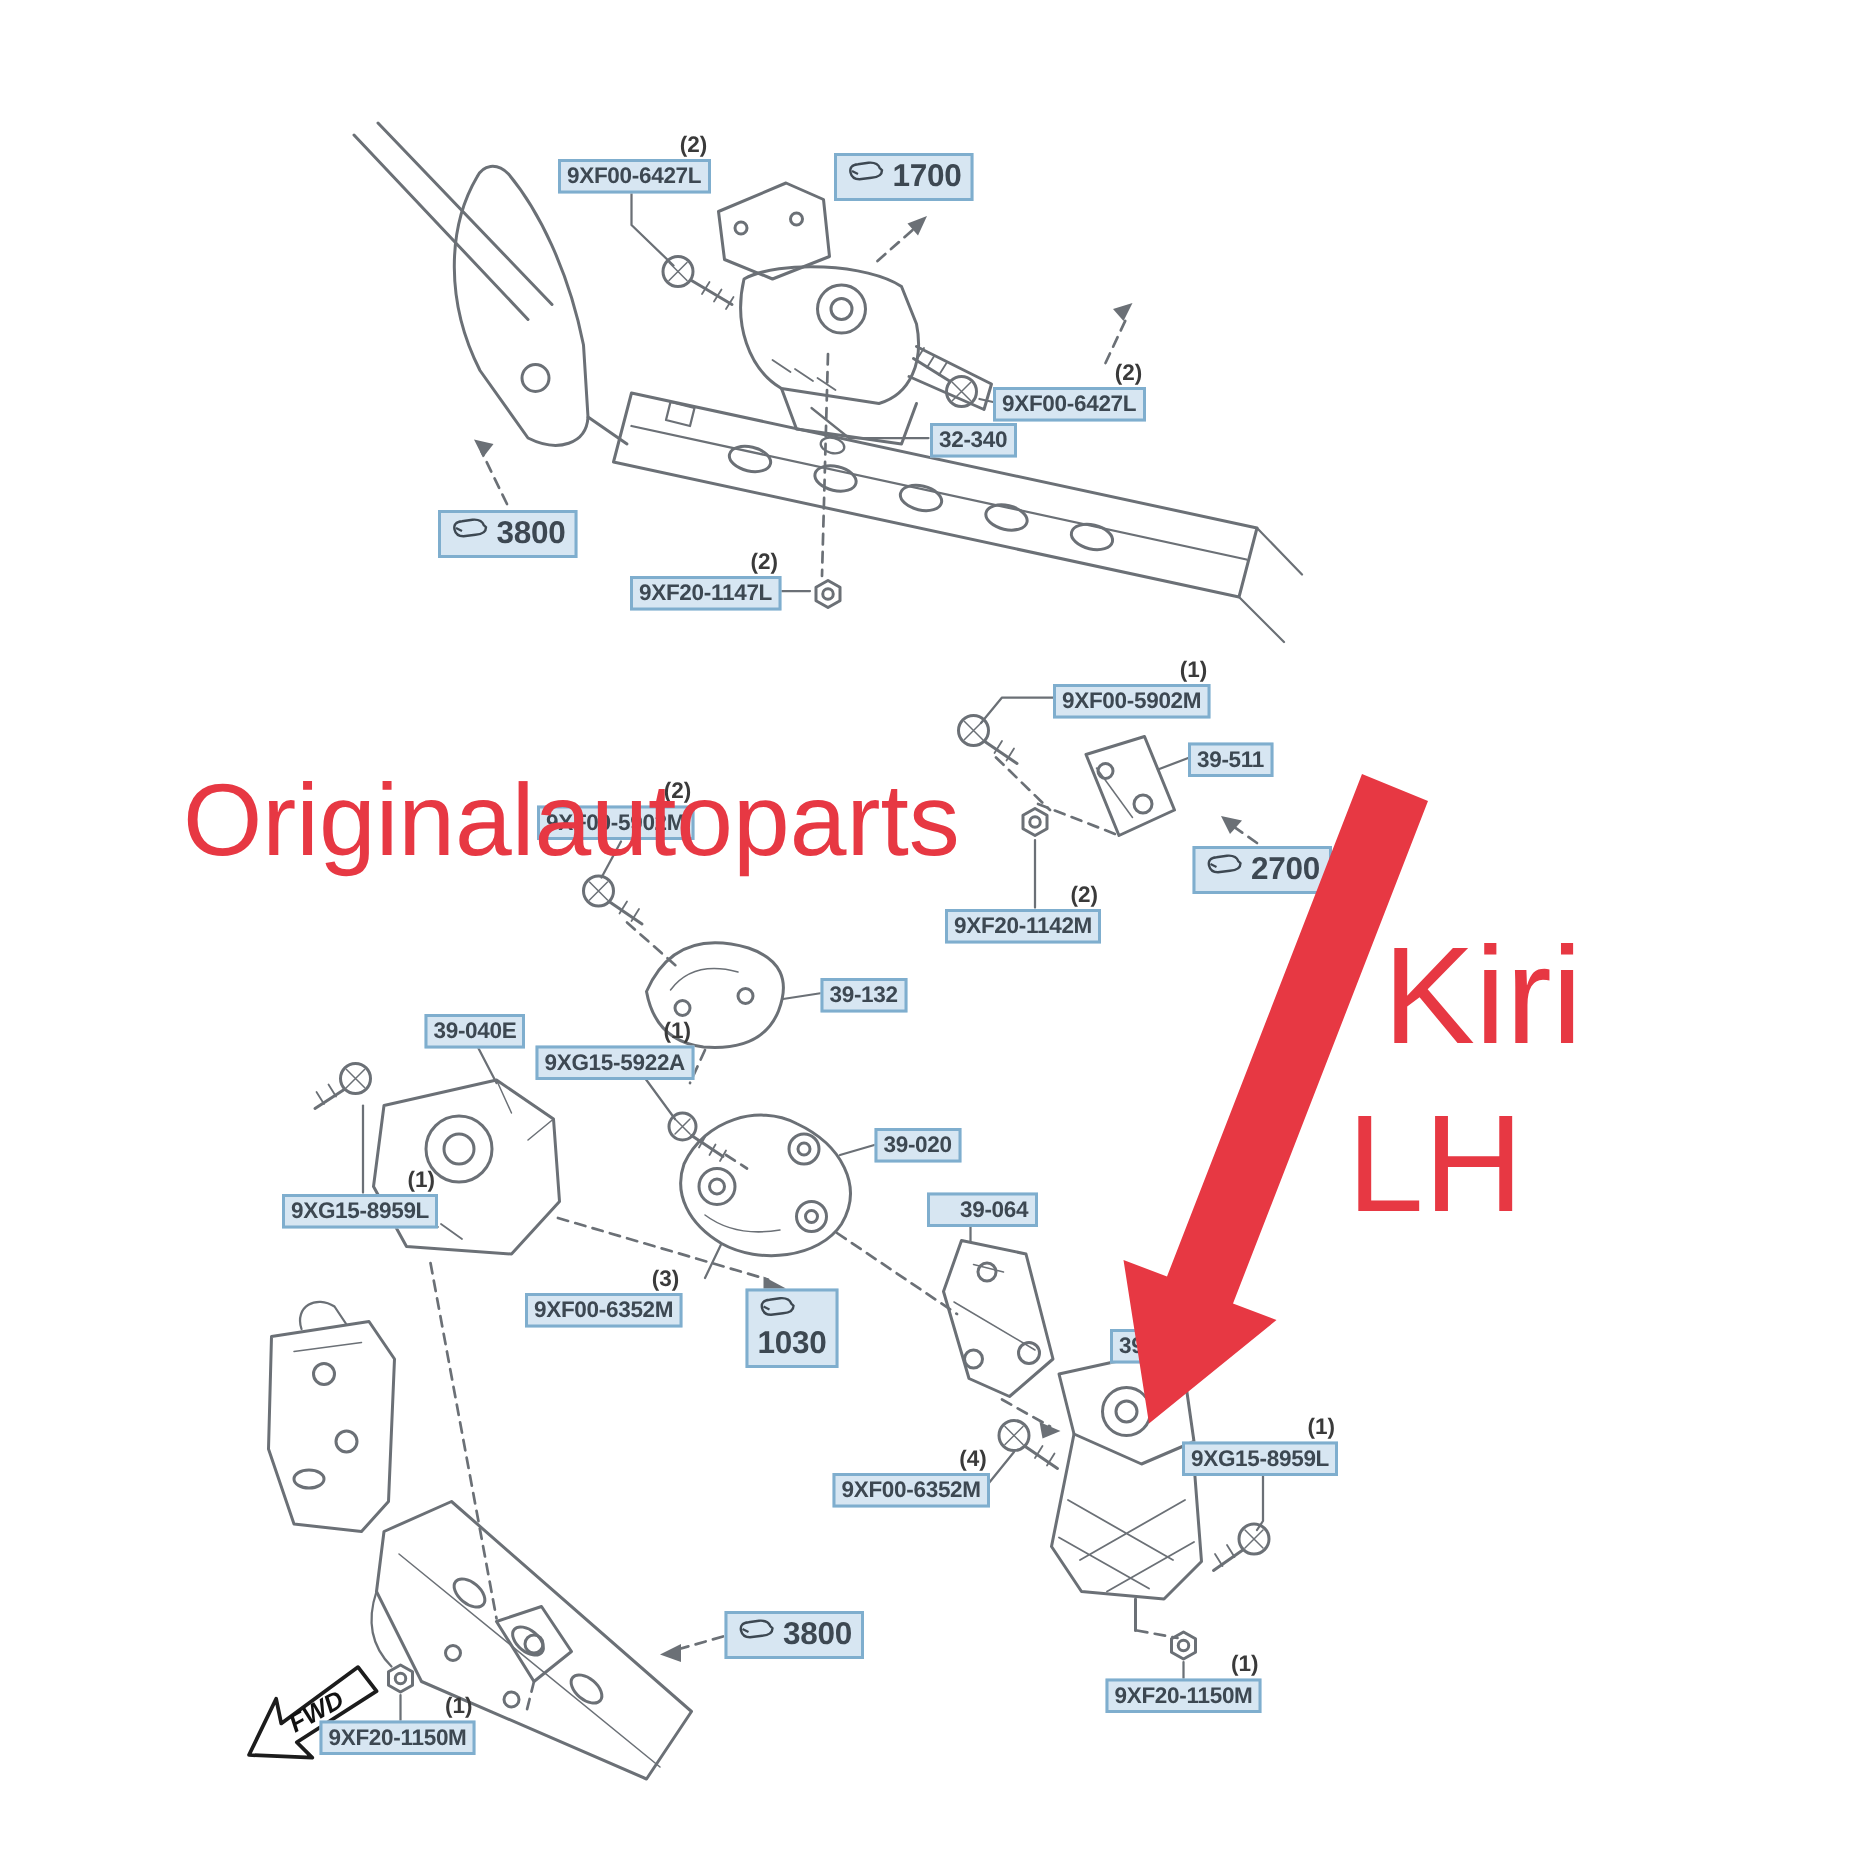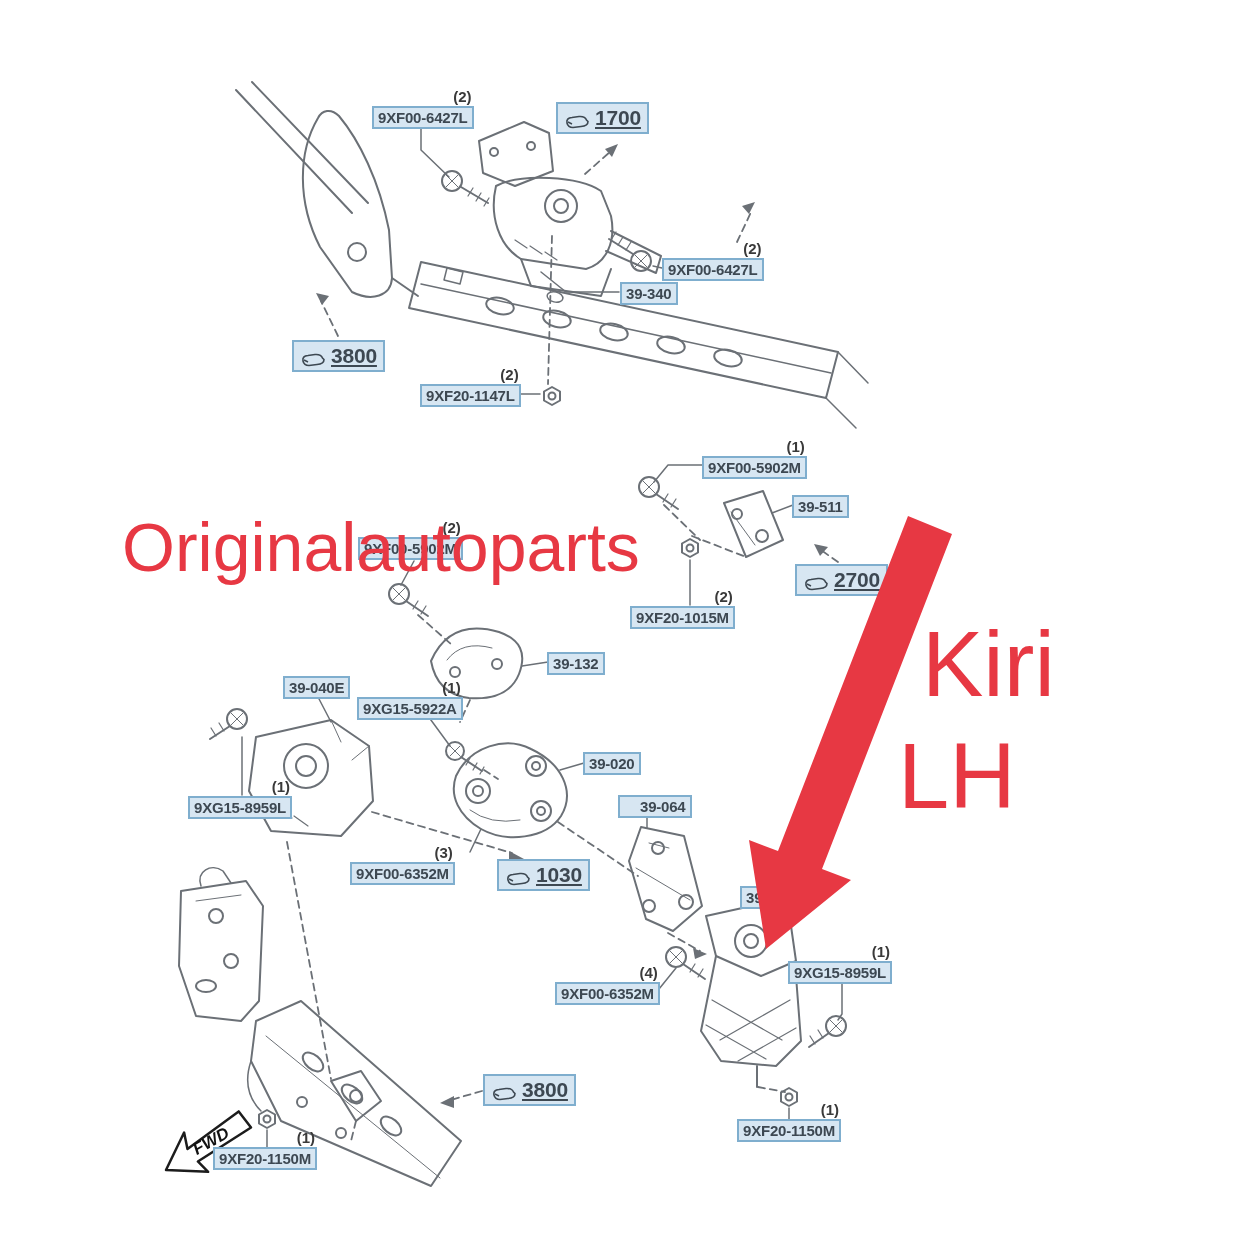--- a/index.html
+++ b/index.html
@@ -3,21 +3,21 @@
 <meta charset="utf-8">
 <style>
   html,body{margin:0;padding:0;background:#fff;}
   .stage{position:relative;width:1242px;height:1233px;background:#fff;overflow:hidden;
          font-family:"Liberation Sans",sans-serif;}
   .art{position:absolute;left:0;top:0;z-index:10;}
   #labels-layer{position:absolute;left:0;top:0;width:100%;height:100%;z-index:20;}
   .part-label{position:absolute;background:var(--label-bg,#d7e6f2);border:2px solid var(--label-border,#7faece);
       color:var(--label-text,#3d4852);font-weight:bold;font-size:15px;line-height:1.15;
       padding:1px 4px;letter-spacing:-0.2px;white-space:nowrap;}
-  .part-label.ref{font-size:21px;padding:2px 6px;display:flex;align-items:flex-end;gap:5px;text-decoration:underline;}
+  .part-label.ref{font-size:21px;padding:2px 6px;display:flex;align-items:flex-start;gap:5px;}
   .part-label .count{position:absolute;top:-20px;right:0;background:none;border:none;
       color:#3a3a3a;font-weight:bold;font-size:15px;letter-spacing:0;}
   .watermark{position:absolute;left:122px;top:513px;z-index:40;font-size:68px;font-weight:400;
       white-space:nowrap;line-height:1;}
   .side-note{position:absolute;z-index:46;font-size:92px;font-weight:400;line-height:1;}
   #note-kiri{left:922px;top:618px;}
   #note-lh{left:898px;top:730px;}
   .arrow-overlay{position:absolute;left:0;top:0;z-index:45;pointer-events:none;}
 </style>
 </head>
@@ -235,48 +235,48 @@
   <div id="labels-layer">
       <div class="part-label" style="left: 372px; top: 106px;"><span>9XF00-6427L</span><span class="count">(2)</span></div>
       <div class="part-label ref" style="left: 556px; top: 102px;">
         <svg class="ref-icon" width="26" height="16" viewBox="0 0 26 16">
           <path d="M3,9 Q2,4 8,3.5 L15,2.5 Q21,2 22.5,6 L24,7.5 Q24,12 17,12.5 L9,13.5 Q4,13.5 3,9 Z" fill="none" stroke="#3d4852" stroke-width="1.6"></path>
           <path d="M4,8 L8,10" stroke="#3d4852" stroke-width="1.4" fill="none"></path>
         </svg>
         <span>1700</span>
       </div>
       <div class="part-label" style="left: 662px; top: 258px;"><span>9XF00-6427L</span><span class="count">(2)</span></div>
-      <div class="part-label" style="left: 620px; top: 282px;"><span>39-340</span></div>
+      <div class="part-label" style="left: 620px; top: 282px;"><span>32-340</span></div>
       <div class="part-label ref" style="left: 292px; top: 340px;">
         <svg class="ref-icon" width="26" height="16" viewBox="0 0 26 16">
           <path d="M3,9 Q2,4 8,3.5 L15,2.5 Q21,2 22.5,6 L24,7.5 Q24,12 17,12.5 L9,13.5 Q4,13.5 3,9 Z" fill="none" stroke="#3d4852" stroke-width="1.6"></path>
           <path d="M4,8 L8,10" stroke="#3d4852" stroke-width="1.4" fill="none"></path>
         </svg>
         <span>3800</span>
       </div>
       <div class="part-label" style="left: 420px; top: 384px;"><span>9XF20-1147L</span><span class="count">(2)</span></div>
       <div class="part-label" style="left: 702px; top: 456px;"><span>9XF00-5902M</span><span class="count">(1)</span></div>
       <div class="part-label" style="left: 792px; top: 495px;"><span>39-511</span></div>
       <div class="part-label" style="left: 358px; top: 537px;"><span>9XF00-5902M</span><span class="count">(2)</span></div>
       <div class="part-label ref" style="left: 795px; top: 564px;">
         <svg class="ref-icon" width="26" height="16" viewBox="0 0 26 16">
           <path d="M3,9 Q2,4 8,3.5 L15,2.5 Q21,2 22.5,6 L24,7.5 Q24,12 17,12.5 L9,13.5 Q4,13.5 3,9 Z" fill="none" stroke="#3d4852" stroke-width="1.6"></path>
           <path d="M4,8 L8,10" stroke="#3d4852" stroke-width="1.4" fill="none"></path>
         </svg>
         <span>2700</span>
       </div>
-      <div class="part-label" style="left: 630px; top: 606px;"><span>9XF20-1015M</span><span class="count">(2)</span></div>
+      <div class="part-label" style="left: 630px; top: 606px;"><span>9XF20-1142M</span><span class="count">(2)</span></div>
       <div class="part-label" style="left: 547px; top: 652px;"><span>39-132</span></div>
       <div class="part-label" style="left: 283px; top: 676px;"><span>39-040E</span></div>
       <div class="part-label" style="left: 357px; top: 697px;"><span>9XG15-5922A</span><span class="count">(1)</span></div>
       <div class="part-label" style="left: 188px; top: 796px;"><span>9XG15-8959L</span><span class="count">(1)</span></div>
       <div class="part-label" style="left: 583px; top: 752px;"><span>39-020</span></div>
       <div class="part-label" style="left: 618px; top: 795px; padding-left: 20px;"><span>39-064</span></div>
       <div class="part-label" style="left: 350px; top: 862px;"><span>9XF00-6352M</span><span class="count">(3)</span></div>
-      <div class="part-label ref" style="left: 497px; top: 859px;">
+      <div class="part-label ref" style="left: 497px; top: 859px; flex-direction: column;">
         <svg class="ref-icon" width="26" height="16" viewBox="0 0 26 16">
           <path d="M3,9 Q2,4 8,3.5 L15,2.5 Q21,2 22.5,6 L24,7.5 Q24,12 17,12.5 L9,13.5 Q4,13.5 3,9 Z" fill="none" stroke="#3d4852" stroke-width="1.6"></path>
           <path d="M4,8 L8,10" stroke="#3d4852" stroke-width="1.4" fill="none"></path>
         </svg>
         <span>1030</span>
       </div>
       <div class="part-label" style="left: 740px; top: 886px;"><span>39-070</span></div>
       <div class="part-label" style="left: 555px; top: 982px;"><span>9XF00-6352M</span><span class="count">(4)</span></div>
       <div class="part-label" style="left: 788px; top: 961px;"><span>9XG15-8959L</span><span class="count">(1)</span></div>
       <div class="part-label ref" style="left: 483px; top: 1074px;">

